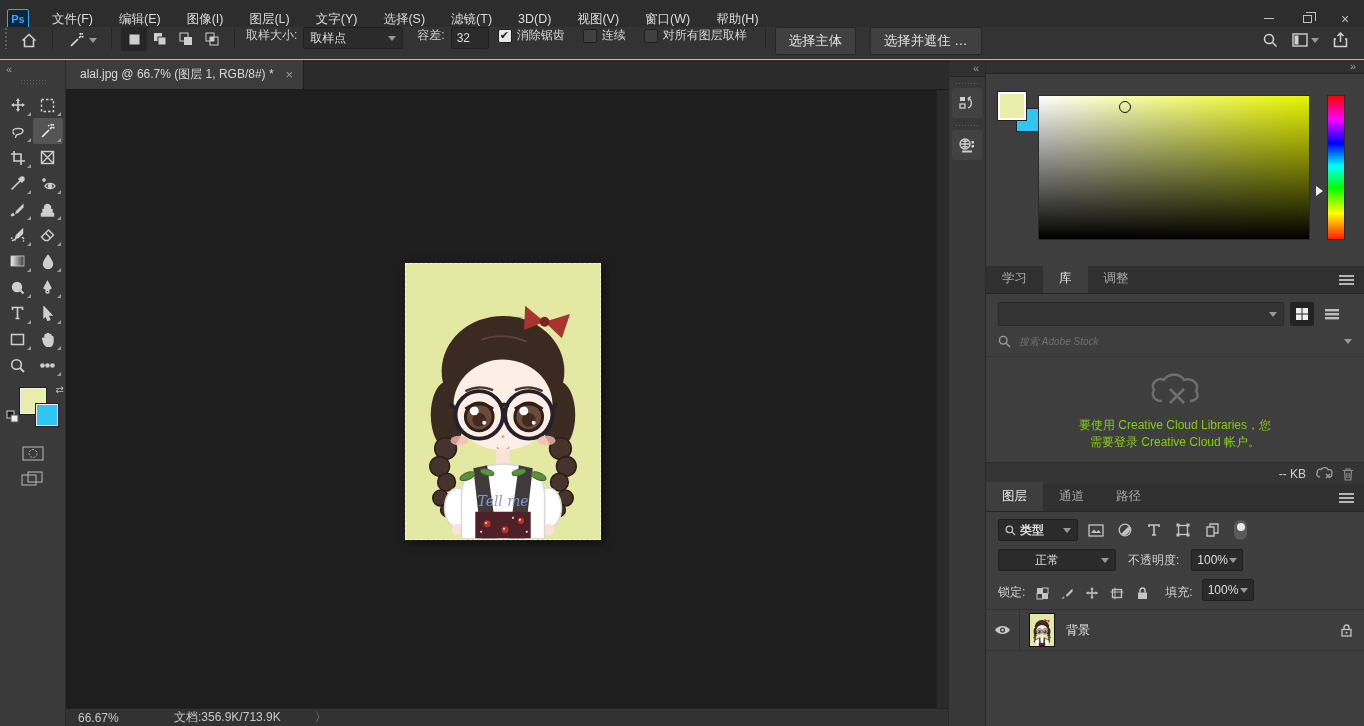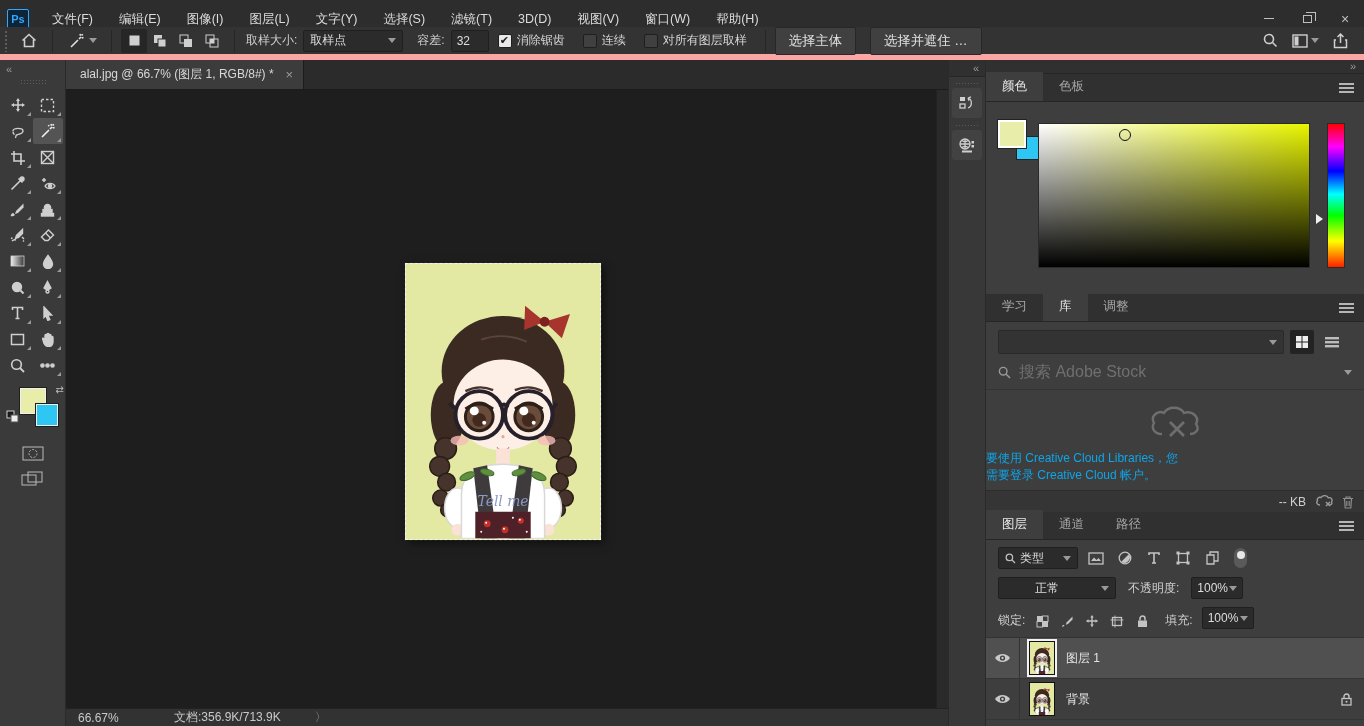--- a/index.html
+++ b/index.html
@@ -18,21 +18,21 @@
   .ps-logo { width:22px; height:20px; margin:0 10px 0 7px; background:#0d2538; color:#31a8ff; border:1px solid #31a8ff; border-radius:2px; font-size:11px; font-weight:bold; display:flex; align-items:center; justify-content:center; }
   .menu-item { padding:0 13px; height:26px; line-height:26px; color:#dcdcdc; font-size:12.5px; cursor:default; }
   .win-controls { margin-left:auto; display:flex; align-items:center; height:26px; }
   .win-btn { width:38px; height:26px; display:flex; align-items:center; justify-content:center; color:#bfbfbf; }
   .glyph-min { width:10px; height:1px; background:#bfbfbf; display:block; }
   .glyph-restore { width:9px; height:8px; border:1px solid #bfbfbf; position:relative; display:block; }
   .glyph-restore:before { content:""; position:absolute; left:2px; top:-4px; width:9px; height:8px; border:1px solid #bfbfbf; border-left:none; border-bottom:none; }
   .glyph-close { font-size:14px; line-height:1; }
 
   
-  #optionsbar { left:0; top:27px; width:1364px; height:33px; background:#333333; border-bottom:6px solid #fca5a5; display:flex; align-items:center; padding-left:4px; }
+  #optionsbar { left:0; top:27px; width:1364px; height:33px; background:#333333; border-bottom:1px solid #fca5a5; display:flex; align-items:flex-start; padding-left:4px; }
   .grip-v { width:5px; height:22px; margin-right:6px;
     background-image:radial-gradient(#5d5d5d 35%, transparent 36%); background-size:4px 4px; }
   .vsep { width:1px; height:22px; background:#262626; margin:0 9px; flex:none; }
   .opt-ibtn { width:28px; height:26px; display:flex; align-items:center; justify-content:center; border-radius:2px; flex:none; }
   .mode-btn { width:26px; height:24px; display:flex; align-items:center; justify-content:center; border-radius:2px; flex:none; }
   .mode-btn.active { background:#262626; }
   .opt-label { color:#cfcfcf; margin:0 6px 0 2px; white-space:nowrap; }
   .dropdown { background:#2b2b2b; border:1px solid #1f1f1f; height:22px; display:flex; align-items:center; padding:0 6px; color:#dedede; border-radius:2px; position:relative; }
   .dd-sample { width:100px; }
   .dd-chev { margin-left:auto; width:0; height:0; border-left:4px solid transparent; border-right:4px solid transparent; border-top:5px solid #9a9a9a; }
@@ -101,29 +101,29 @@
   .hue-arrow { position:absolute; left:330px; top:112px; width:0; height:0; border-top:5px solid transparent; border-bottom:5px solid transparent; border-left:7px solid #f0f0f0; }
   .hue-bar { position:absolute; left:341px; top:21px; width:18px; height:145px; border:1px solid #2a2a2a;
     background:linear-gradient(to bottom, #ff0000 0%, #ff00ff 16%, #0000ff 33%, #00ffff 49%, #00ff00 64%, #ffff00 82%, #ff2000 100%); }
 
   
   .lib-row1 { display:flex; align-items:center; padding:8px 10px 0 12px; }
   .lib-combo { width:286px; height:24px; background:#333; border:1px solid #292929; border-radius:2px; display:flex; align-items:center; padding:0 6px; }
   .view-btn { width:24px; height:24px; margin-left:6px; display:flex; align-items:center; justify-content:center; border-radius:2px; }
   .view-btn.active { background:#232323; }
   .lib-search { display:flex; align-items:center; padding:9px 12px 8px 12px; border-bottom:1px solid #343434; }
-  .lib-search input { background:transparent; border:none; outline:none; color:#bdbdbd; font-size:16px; width:280px; margin-left:8px; font-family:"Liberation Sans",sans-serif; }
+  .lib-search input { background:transparent; border:none; outline:none; color:#bdbdbd; font-style:italic; font-size:10px; width:280px; margin-left:8px; font-family:"Liberation Sans",sans-serif; }
   .lib-search input::placeholder { color:#6f6f6f; }
-  .lib-msg { text-align:left; color:#0ea5e9; line-height:1.45; padding-top:6px; }
+  .lib-msg { text-align:center; color:#84cc16; line-height:1.45; padding-top:6px; }
   .lib-cloud { display:flex; justify-content:center; padding-top:14px; }
   .lib-foot { height:22px; background:#353535; border-top:1px solid #2c2c2c; display:flex; align-items:center; justify-content:flex-end; padding-right:10px; color:#cfcfcf; gap:9px; }
 
   
   .lyr-filter { display:flex; align-items:center; padding:7px 8px 6px 12px; gap:7px; }
-  .dd-type { width:80px; height:22px; }
+  .dd-type { width:80px; height:22px;font-weight:bold; }
   .flt-icon { width:22px; height:20px; display:flex; align-items:center; justify-content:center; }
   .pill { width:13px; height:20px; background:#5a5a5a; border-radius:7px; position:relative; margin-left:4px; }
   .pill:before { content:""; position:absolute; left:2.5px; top:2.5px; width:8px; height:8px; background:#e8e8e8; border-radius:50%; }
   .lyr-blend { display:flex; align-items:center; padding:2px 8px 6px 12px; gap:6px; }
   .dd-blend { width:118px; height:22px;padding-left:36px; }
   .mini-dd { width:52px; height:22px; background:#2b2b2b; border:1px solid #1f1f1f; border-radius:2px; display:flex; align-items:center; padding:0 5px; color:#dedede; }
   .lyr-lock { display:flex; align-items:flex-end; padding:2px 8px 8px 12px; gap:9px; border-bottom:1px solid #333; }
   .lock-icn { display:flex; align-items:center; justify-content:center; width:16px; height:16px; }
   .layer-row { height:41px; display:flex; align-items:center; border-bottom:1px solid #353535; position:relative; }
   .layer-row.selected { background:#505050; }
@@ -566,25 +566,20 @@
       <rect x="13.5" y="5" width="2.5" height="2.5" fill="#cfcfcf" stroke="none"></rect>
       <rect x="13.5" y="9" width="2.5" height="2.5" fill="#cfcfcf" stroke="none"></rect>
       <rect x="4" y="14.5" width="10" height="2" fill="#cfcfcf" stroke="none"></rect>
     </svg>
   </div>
 </div>
 
 <div id="paneldock" class="abs">
   <div class="dock-head">»</div>
 
-  <div class="tabs-row">
-    <div class="ptab active">颜色</div>
-    <div class="ptab">色板</div>
-    <div class="hamburger"></div>
-  </div>
   <div class="panel-body" id="colorpanel">
     <div class="fgbg">
       <div class="bg" id="cpBg" style="background: rgb(46, 198, 242);"></div>
       <div class="fg" id="cpFg" style="background: rgb(233, 237, 170);"></div>
     </div>
     <div class="color-field">
       <div class="cf-cursor"></div>
     </div>
     <div class="hue-arrow"></div>
     <div class="hue-bar"></div>
@@ -740,35 +735,20 @@
             <rect x="1" y="5.5" width="9" height="6.5" fill="#c4c4c4"></rect>
             <path d="M3 5.5 V3.5 A2.5 2.5 0 0 1 8 3.5 V5.5" fill="none" stroke="#c4c4c4" stroke-width="1.5"></path>
           </svg>
         </span>
       <span class="opt-label" style="margin:0 0 0 6px">填充:</span>
       <div class="mini-dd">
         <span>100%</span>
         <span class="dd-chev"></span>
       </div>
     </div>
-    <div class="layer-row selected">
-      <div class="eye-cell">
-        <svg width="17" height="12" viewBox="0 0 17 12">
-            <path d="M1 6 C4.5 0.8 12.5 0.8 16 6 C12.5 11.2 4.5 11.2 1 6 Z" fill="#c9c9c9"></path>
-            <circle cx="8.5" cy="6" r="2.6" fill="#3e3e3e"></circle>
-            <circle cx="8.5" cy="6" r="1.2" fill="#c9c9c9"></circle>
-          </svg>
-      </div>
-      <div class="thumb">
-        <svg width="24" height="32" viewBox="0 0 196 277">
-            <use href="#girlArt"></use>
-          </svg>
-      </div>
-      <span class="lyr-name">图层 1</span>
-    </div>
     <div class="layer-row">
       <div class="eye-cell">
         <svg width="17" height="12" viewBox="0 0 17 12">
             <path d="M1 6 C4.5 0.8 12.5 0.8 16 6 C12.5 11.2 4.5 11.2 1 6 Z" fill="#c9c9c9"></path>
             <circle cx="8.5" cy="6" r="2.6" fill="#3e3e3e"></circle>
             <circle cx="8.5" cy="6" r="1.2" fill="#c9c9c9"></circle>
           </svg>
       </div>
       <div class="thumb">
         <svg width="24" height="32" viewBox="0 0 196 277">

